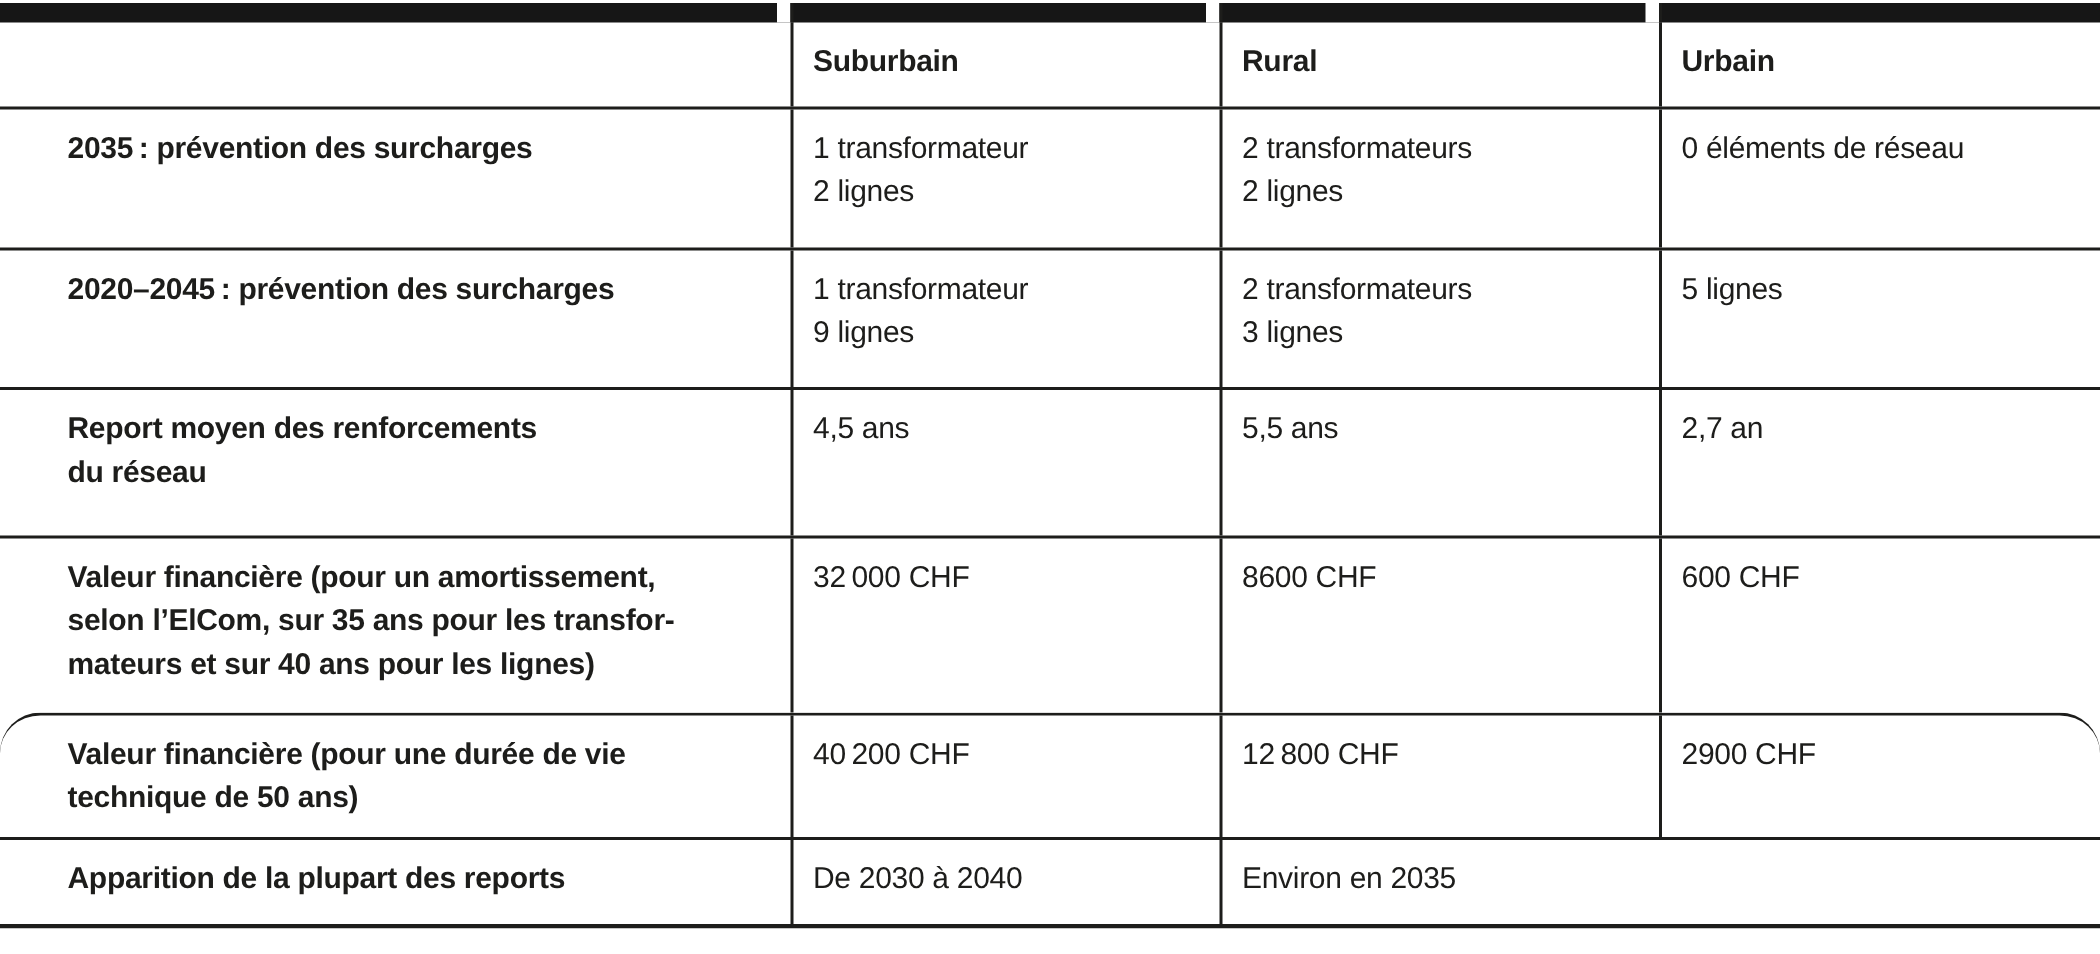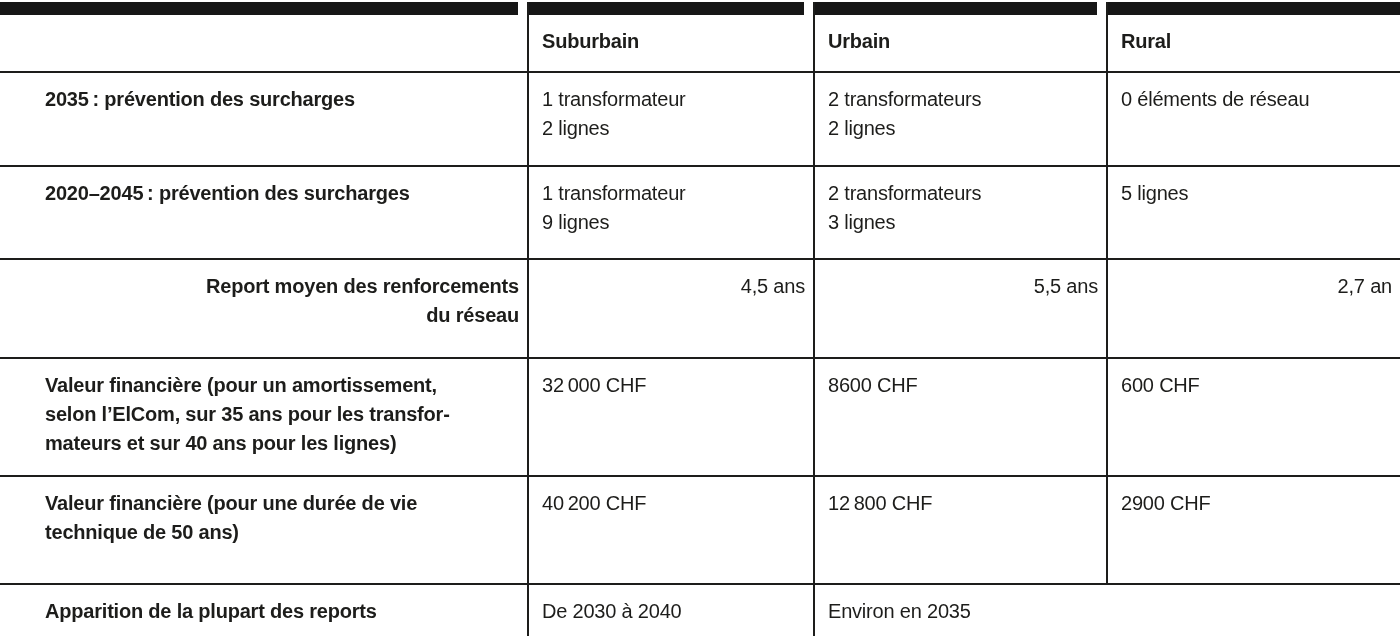--- a/index.html
+++ b/index.html
@@ -55,42 +55,42 @@
   .cell.sep { border-left: 2px solid #1d1d1b; }
   .label-cell {
     padding-left: 5px;
     font-weight: 700;
     margin-left: 40px;
   }
   .header-cell { font-weight: 700; }
 
   .r1 { height: 94px; }
   .r2 { height: 93px; }
-  .r3 { height: 99px; text-align: right; }
+  .r3 { height: 99px; }
   .r4 { height: 118px; }
-  .r5 { height: 108px; }
+  .r5 { height: 83px; border-radius: 27px; }
   .r6 { height: 58px; }
 </style>
 </head>
 <body>
 
 <div class="table">
 
   <div class="row bar-row">
     <div class="bar-seg notch"></div>
     <div class="bar-seg sep notch"></div>
     <div class="bar-seg sep notch"></div>
     <div class="bar-seg sep"></div>
   </div>
 
   <div class="row header-row">
     <div class="cell label-cell"></div>
     <div class="cell header-cell sep">Suburbain</div>
+    <div class="cell header-cell sep">Rural</div>
     <div class="cell header-cell sep">Urbain</div>
-    <div class="cell header-cell sep">Rural</div>
   </div>
 
   <div class="row body-row r1">
     <div class="cell label-cell">2035 : prévention des surcharges</div>
     <div class="cell sep">1 transformateur
 2 lignes</div>
     <div class="cell sep">2 transformateurs
 2 lignes</div>
     <div class="cell sep">0 éléments de réseau</div>
   </div>

